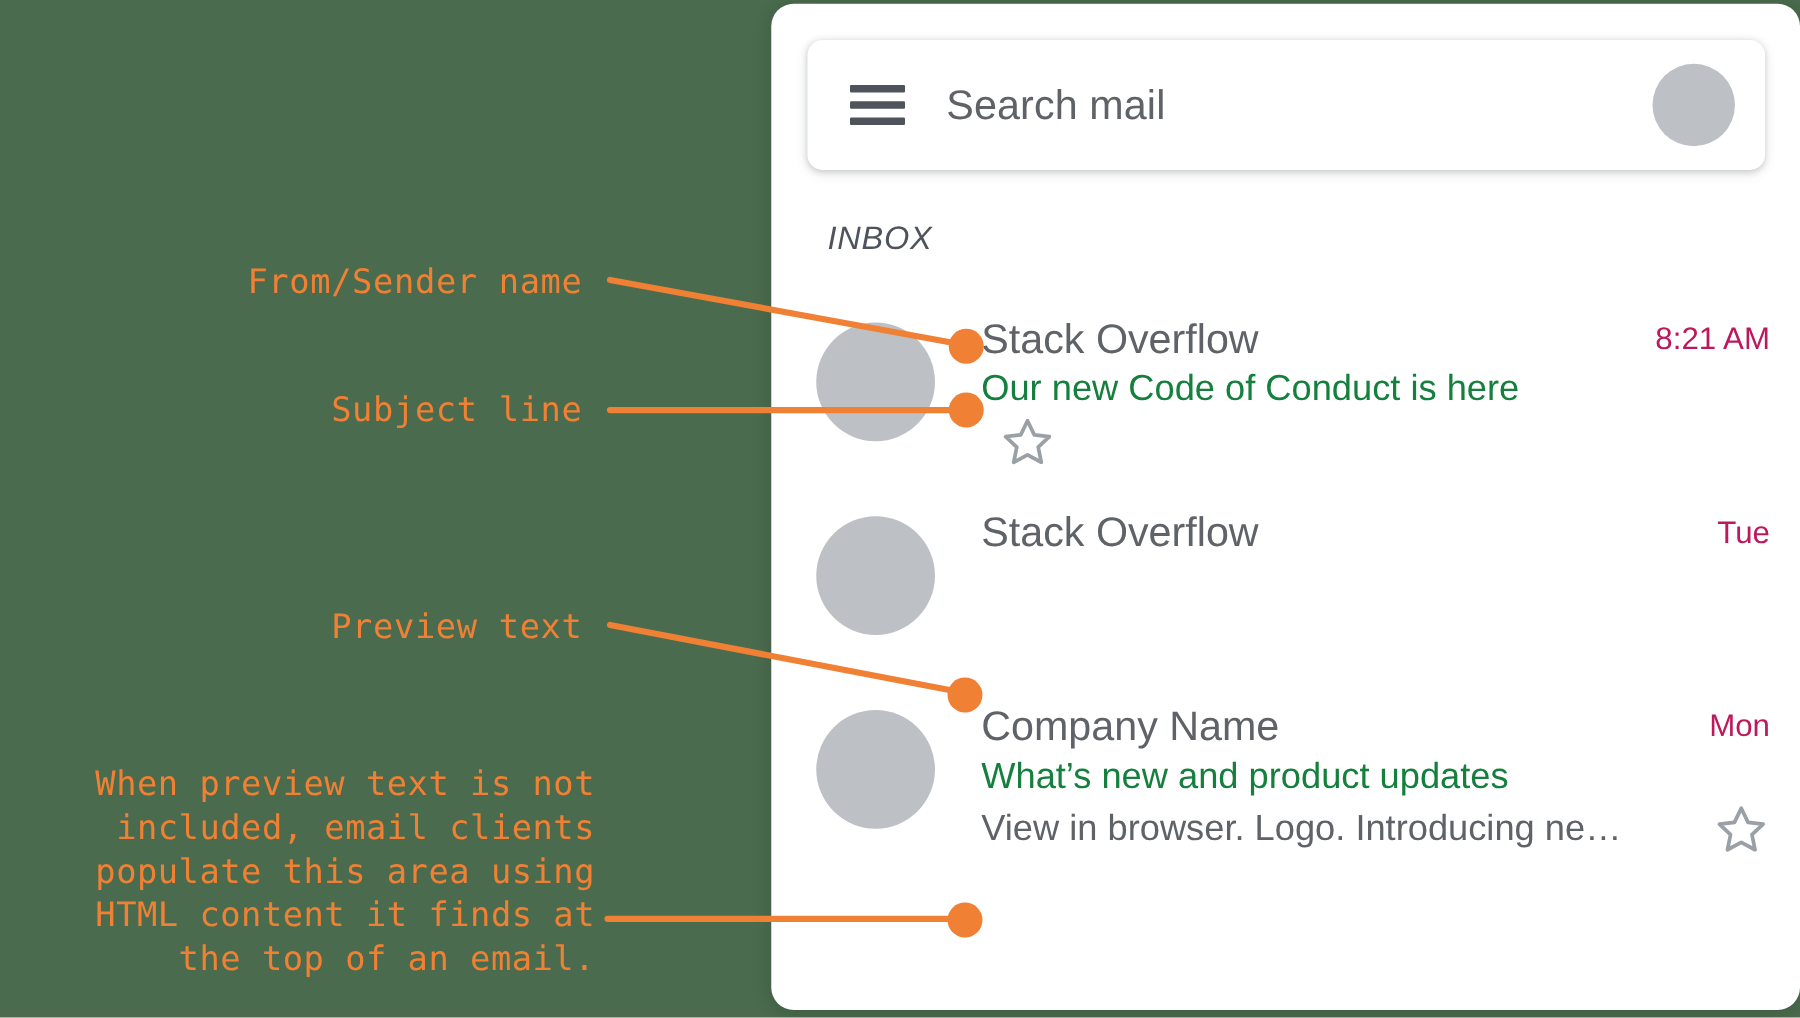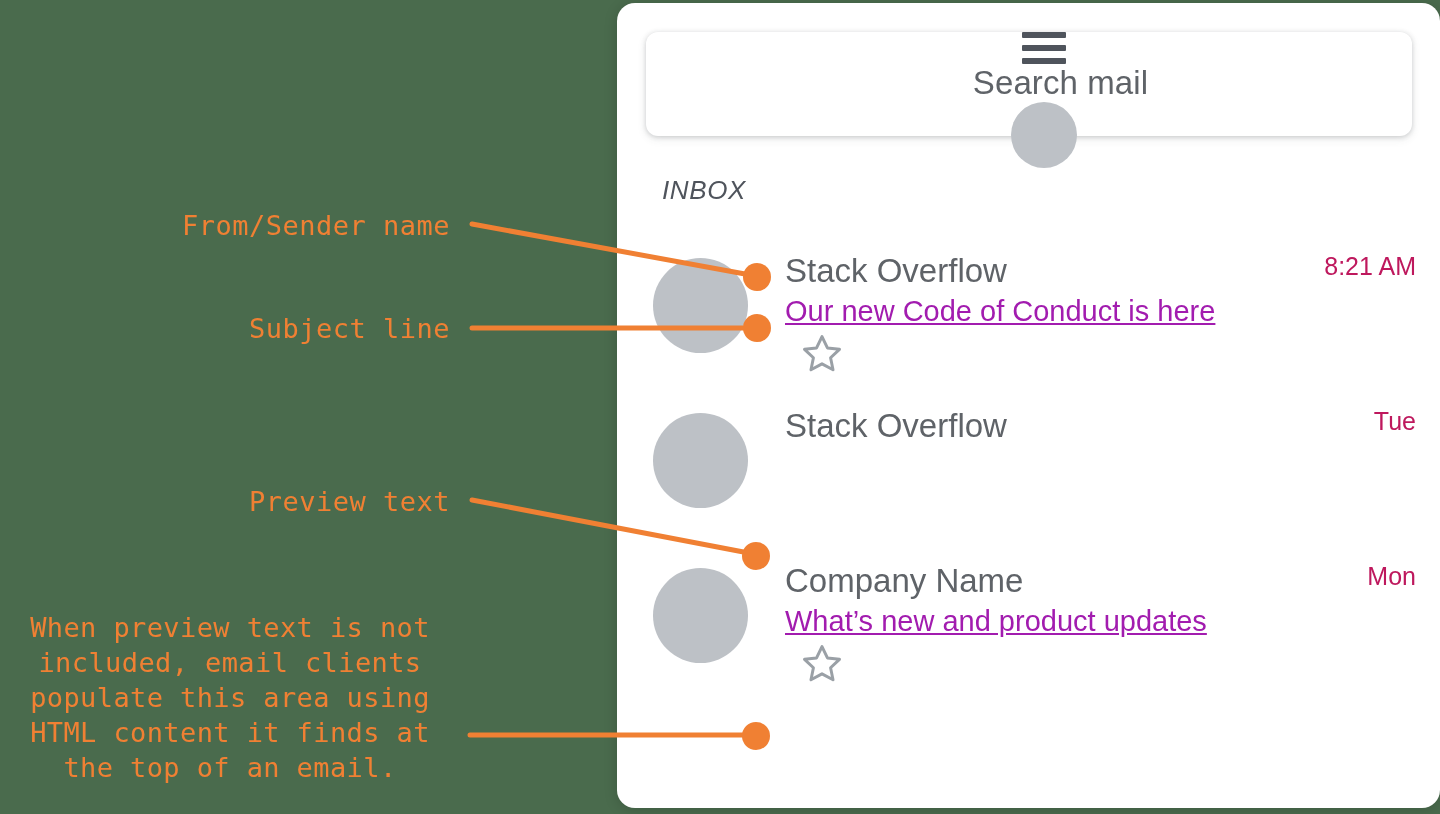--- a/index.html
+++ b/index.html
@@ -11,21 +11,21 @@
     height: 814px;
     background: #4a6b4d;
     font-family: "Liberation Sans", sans-serif;
     overflow: hidden;
     position: relative;
   }
 
   
   .annotations {
     position: absolute;
-    left: 0; top: 0;
+    left: 16px; top: 0;
     width: 1272px; height: 814px;
     z-index: 30;
     pointer-events: none;
   }
   .anno-label {
     position: absolute;
     font-family: "DejaVu Sans Mono", "Liberation Mono", monospace;
     color: #F08033;
     font-size: 27px;
     letter-spacing: 0.5px;
@@ -34,21 +34,21 @@
     text-align: right;
   }
   .anno-block {
     position: absolute;
     font-family: "DejaVu Sans Mono", "Liberation Mono", monospace;
     color: #F08033;
     font-size: 27px;
     letter-spacing: 0.4px;
     line-height: 35px;
     white-space: pre-line;
-    text-align: center;
+    text-align: right;
   }
   .leader-svg {
     position: absolute;
     left: 0; top: 0;
     width: 1440px; height: 814px;
   }
 
   
   .mail-panel {
     position: absolute;
@@ -69,22 +69,21 @@
     left: 29px;
     top: 29px;
     width: 766px;
     height: 104px;
     background: #ffffff;
     border-radius: 12px;
     box-shadow: 0 1px 5px rgba(60,64,67,0.22), 0 3px 10px rgba(60,64,67,0.10);
     display: flex;
     align-items: center;
     box-sizing: border-box;
-    padding: 0 24px 0 54px;
-    flex-direction: column;
+    padding: 0 24px 0 34px;
   }
   .hamburger {
     width: 44px;
     height: 32px;
     display: flex;
     flex-direction: column;
     justify-content: space-between;
     flex: 0 0 auto;
   }
   .hamburger span {
@@ -148,48 +147,47 @@
   }
   .row-body {
     flex: 1 1 auto;
     margin-left: 37px;
     margin-right: 16px;
     min-width: 0;
     padding-top: 4px;
   }
   .row-line1 {
     display: flex;
-    align-items: flex-start;
+    align-items: center;
     justify-content: space-between;
   }
   .sender {
     color: #5f6368;
     font-size: 33px;
     font-family: "Liberation Sans", sans-serif;
     white-space: nowrap;
     overflow: hidden;
     text-overflow: ellipsis;
   }
   .timestamp {
     color: #be185d;
     font-size: 25px;
     flex: 0 0 auto;
     margin-left: 18px;
     padding-right: 8px;
     white-space: nowrap;
   }
   .subject {
-    color: #a21caf;
+    color: #15803d;
     font-size: 29px;
     margin-top: 5px;
     white-space: nowrap;
     overflow: hidden;
     text-overflow: ellipsis;
     max-width: 555px;
-    text-decoration: underline;
   }
   .row-line3 {
     display: flex;
     align-items: center;
     justify-content: space-between;
     margin-top: 4px;
   }
   .preview {
     color: #5f6368;
     font-size: 29px;
@@ -256,20 +254,21 @@
 
     <div class="email-row">
       <div class="row-avatar"></div>
       <div class="row-body">
         <div class="row-line1">
           <div class="sender">Company Name</div>
           <div class="timestamp">Mon</div>
         </div>
         <div class="subject">What’s new and product updates</div>
         <div class="row-line3">
+          <div class="preview">View in browser. Logo. Introducing ne…</div>
           <div class="star-icon">
             <svg viewBox="0 0 24 24" fill="none" stroke="#9aa0a6" stroke-width="1.7" stroke-linejoin="round">
                 <polygon points="12,2.6 15.1,9.1 22,9.9 16.9,14.7 18.3,21.6 12,18.2 5.7,21.6 7.1,14.7 2,9.9 8.9,9.1"></polygon>
               </svg>
           </div>
         </div>
       </div>
     </div>
 
   </div>

